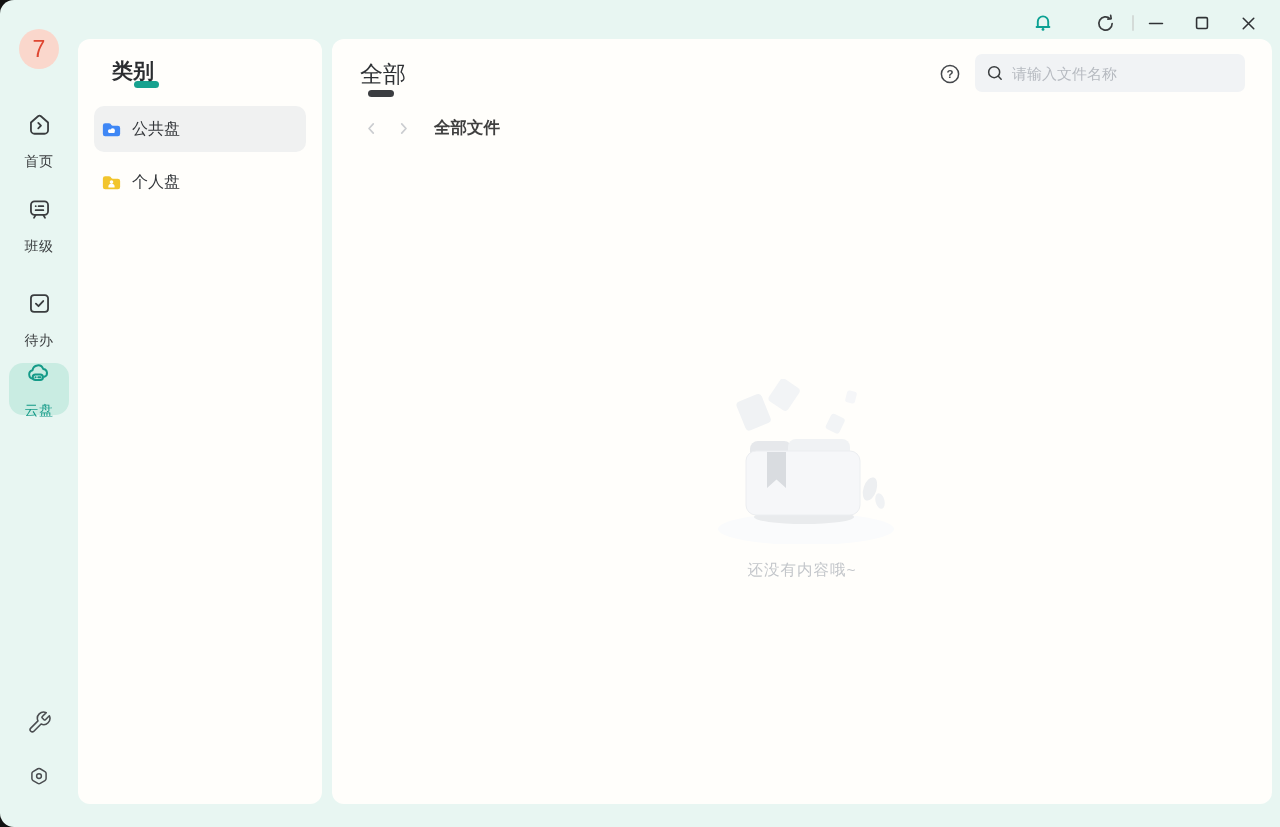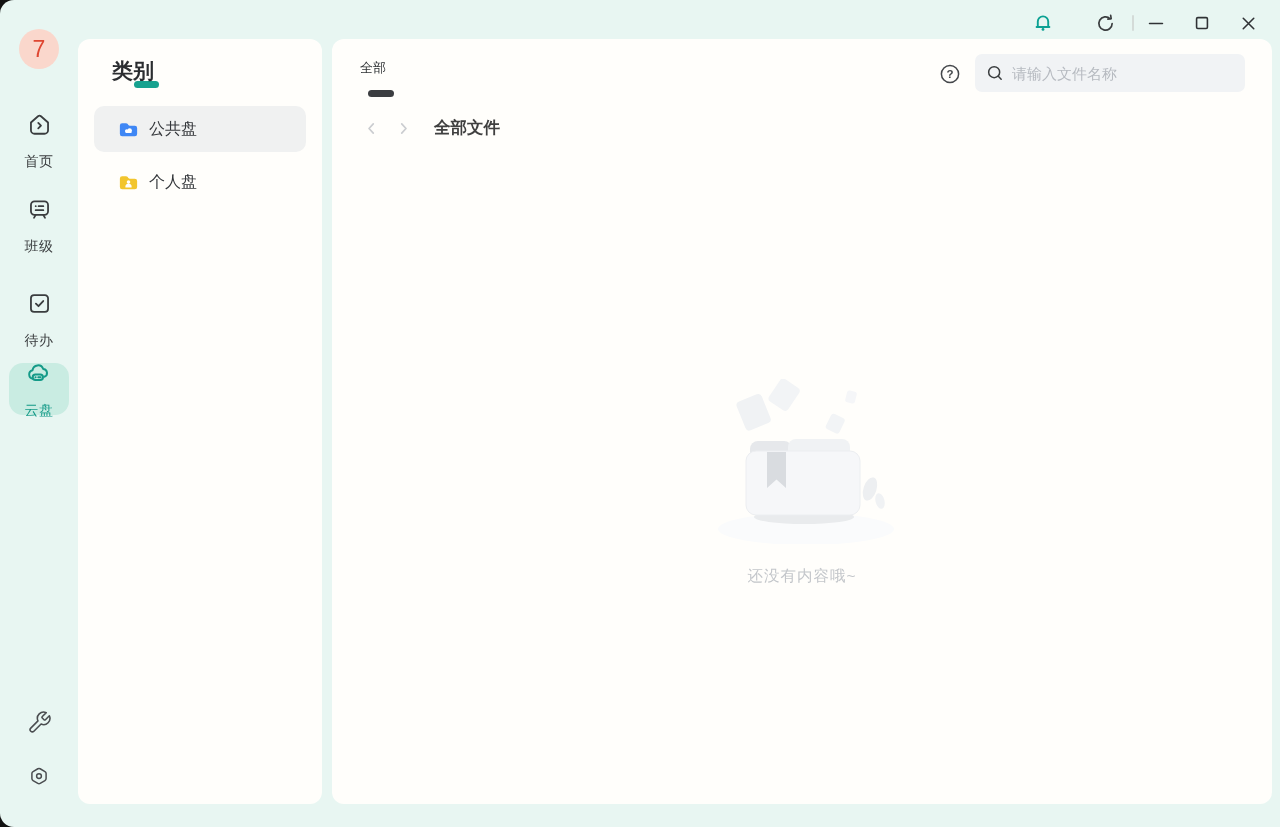--- a/index.html
+++ b/index.html
@@ -34,46 +34,46 @@
   .panel { position:absolute; top:39px; height:765px; background:#fffefb; border-radius:12px; }
   .category-panel { left:78px; width:244px; }
   .main-panel { left:332px; width:940px; }
 
   
   .cat-title { position:absolute; left:34px; top:18px; font-size:21px; font-weight:bold;
                color:#2b2d30; z-index:1; }
   .cat-accent { position:absolute; left:56px; top:42px; width:25px; height:7px;
                 background:#17a28f; border-radius:3.5px; z-index:0; }
   .cat-item { position:absolute; left:16px; width:212px; height:46px; border-radius:10px;
-              display:flex; align-items:center; padding-left:23px; gap:9px; cursor:pointer; }
+              display:flex; align-items:center; padding-left:6px; gap:9px; cursor:pointer; }
   .cat-item.selected { background:#f0f1f1; }
   .cat-item .lbl { font-size:16px; color:#33363a; }
 
   
-  .tab { position:absolute; left:28px; top:20px; font-size:13px; color:#2f3235; cursor:pointer; }
+  .tab { position:absolute; left:28px; top:20px; font-size:23px; color:#2f3235; cursor:pointer; }
   .tab-underline { position:absolute; left:36px; top:51px; width:26px; height:7px;
                    background:#3b3d40; border-radius:3.5px; }
   .help-btn { position:absolute; left:606px; top:23px; width:24px; height:24px; cursor:pointer; }
   .searchbox { position:absolute; left:643px; top:15px; width:270px; height:38px;
                background:#f1f3f5; border-radius:7px; display:flex; align-items:center;
                padding:8px 10px; gap:7px; }
   .searchbox input { border:none; outline:none; background:transparent; flex:1;
                font-size:15px; color:#55585c;
                font-family:"Liberation Sans","DejaVu Sans",sans-serif; }
   .searchbox input::placeholder { color:#b6bac0; }
 
   
   .crumb-nav { position:absolute; top:78px; left:28px; display:flex; align-items:center; gap:10px; }
   .crumb-btn { width:22px; height:22px; display:flex; align-items:center; justify-content:center;
                cursor:pointer; }
   .crumb-title { font-size:16.5px; font-weight:bold; color:#404040; margin-left:10px; }
 
   
   .empty-wrap { position:absolute; left:0; top:340px; width:940px; text-align:center; }
-  .empty-msg { margin-top:18px; font-size:15.5px; color:#c3c6ca; letter-spacing:1px; }
+  .empty-msg { margin-top:12px; font-size:15.5px; color:#c3c6ca; letter-spacing:1px; }
 
   svg { display:block; }
 </style>
 </head>
 <body>
 
 <div class="window">
 
   <div class="titlebar-icons">
     <div class="tb-btn" style="left:30px">

